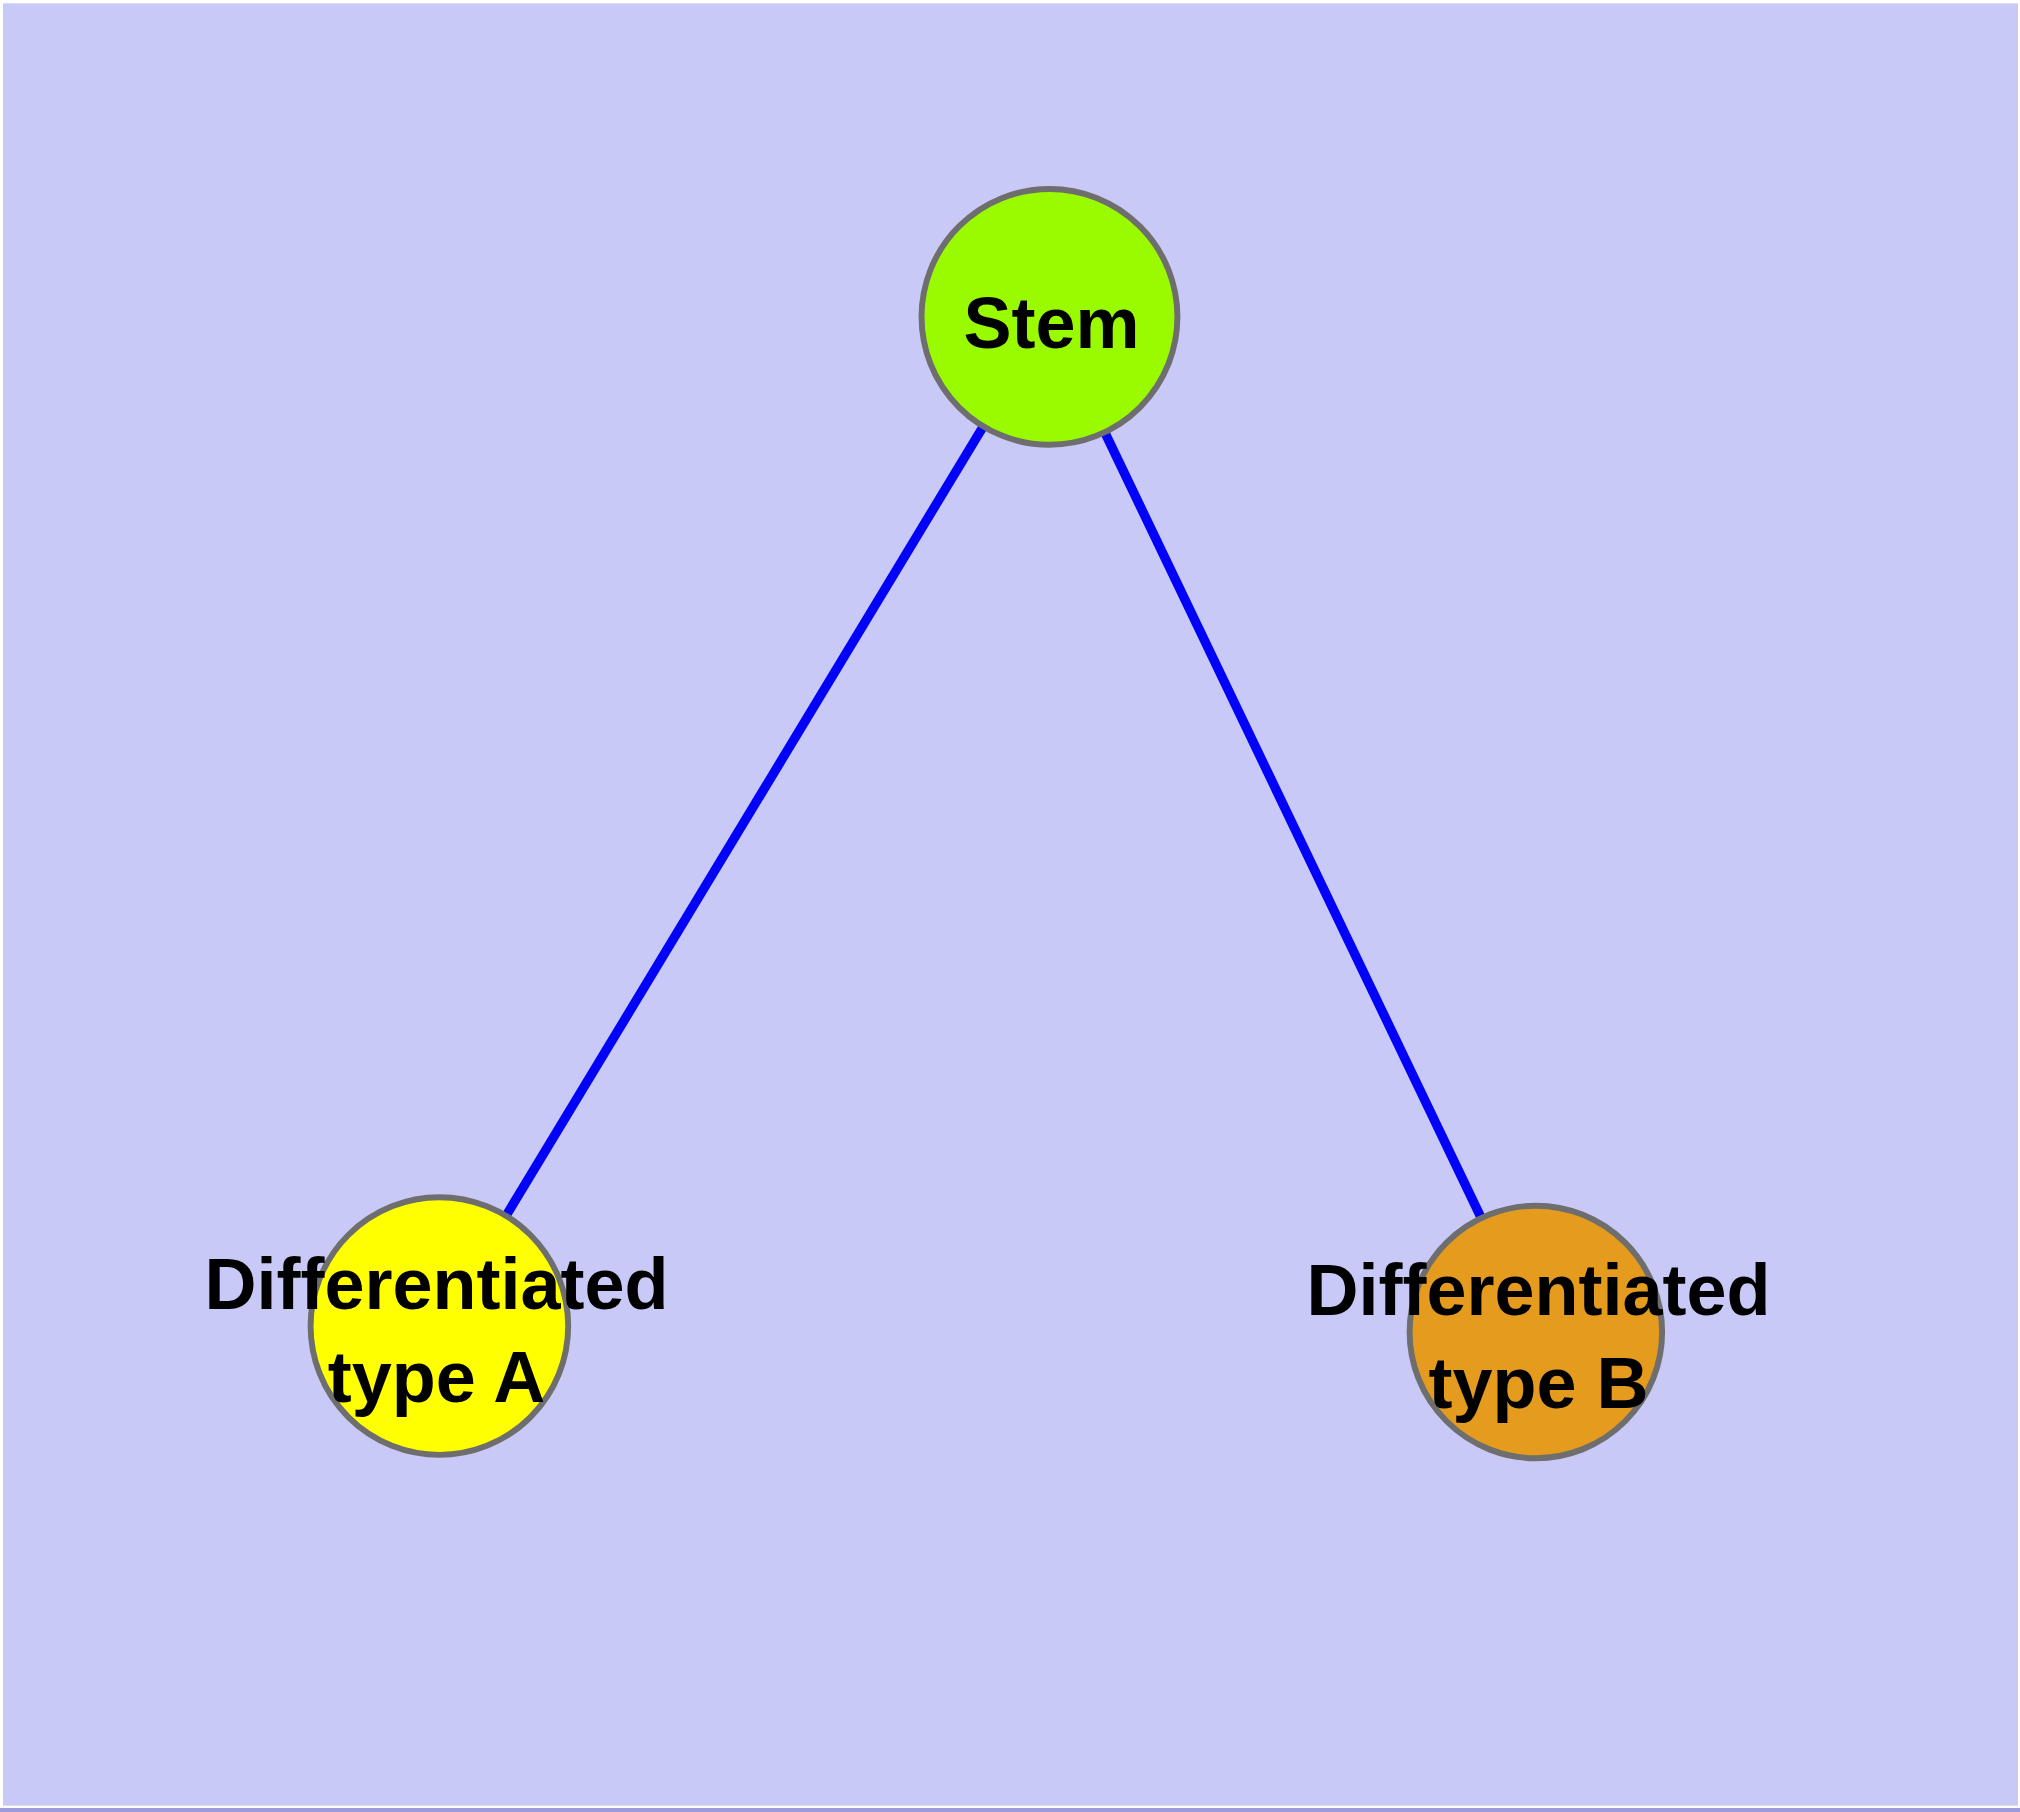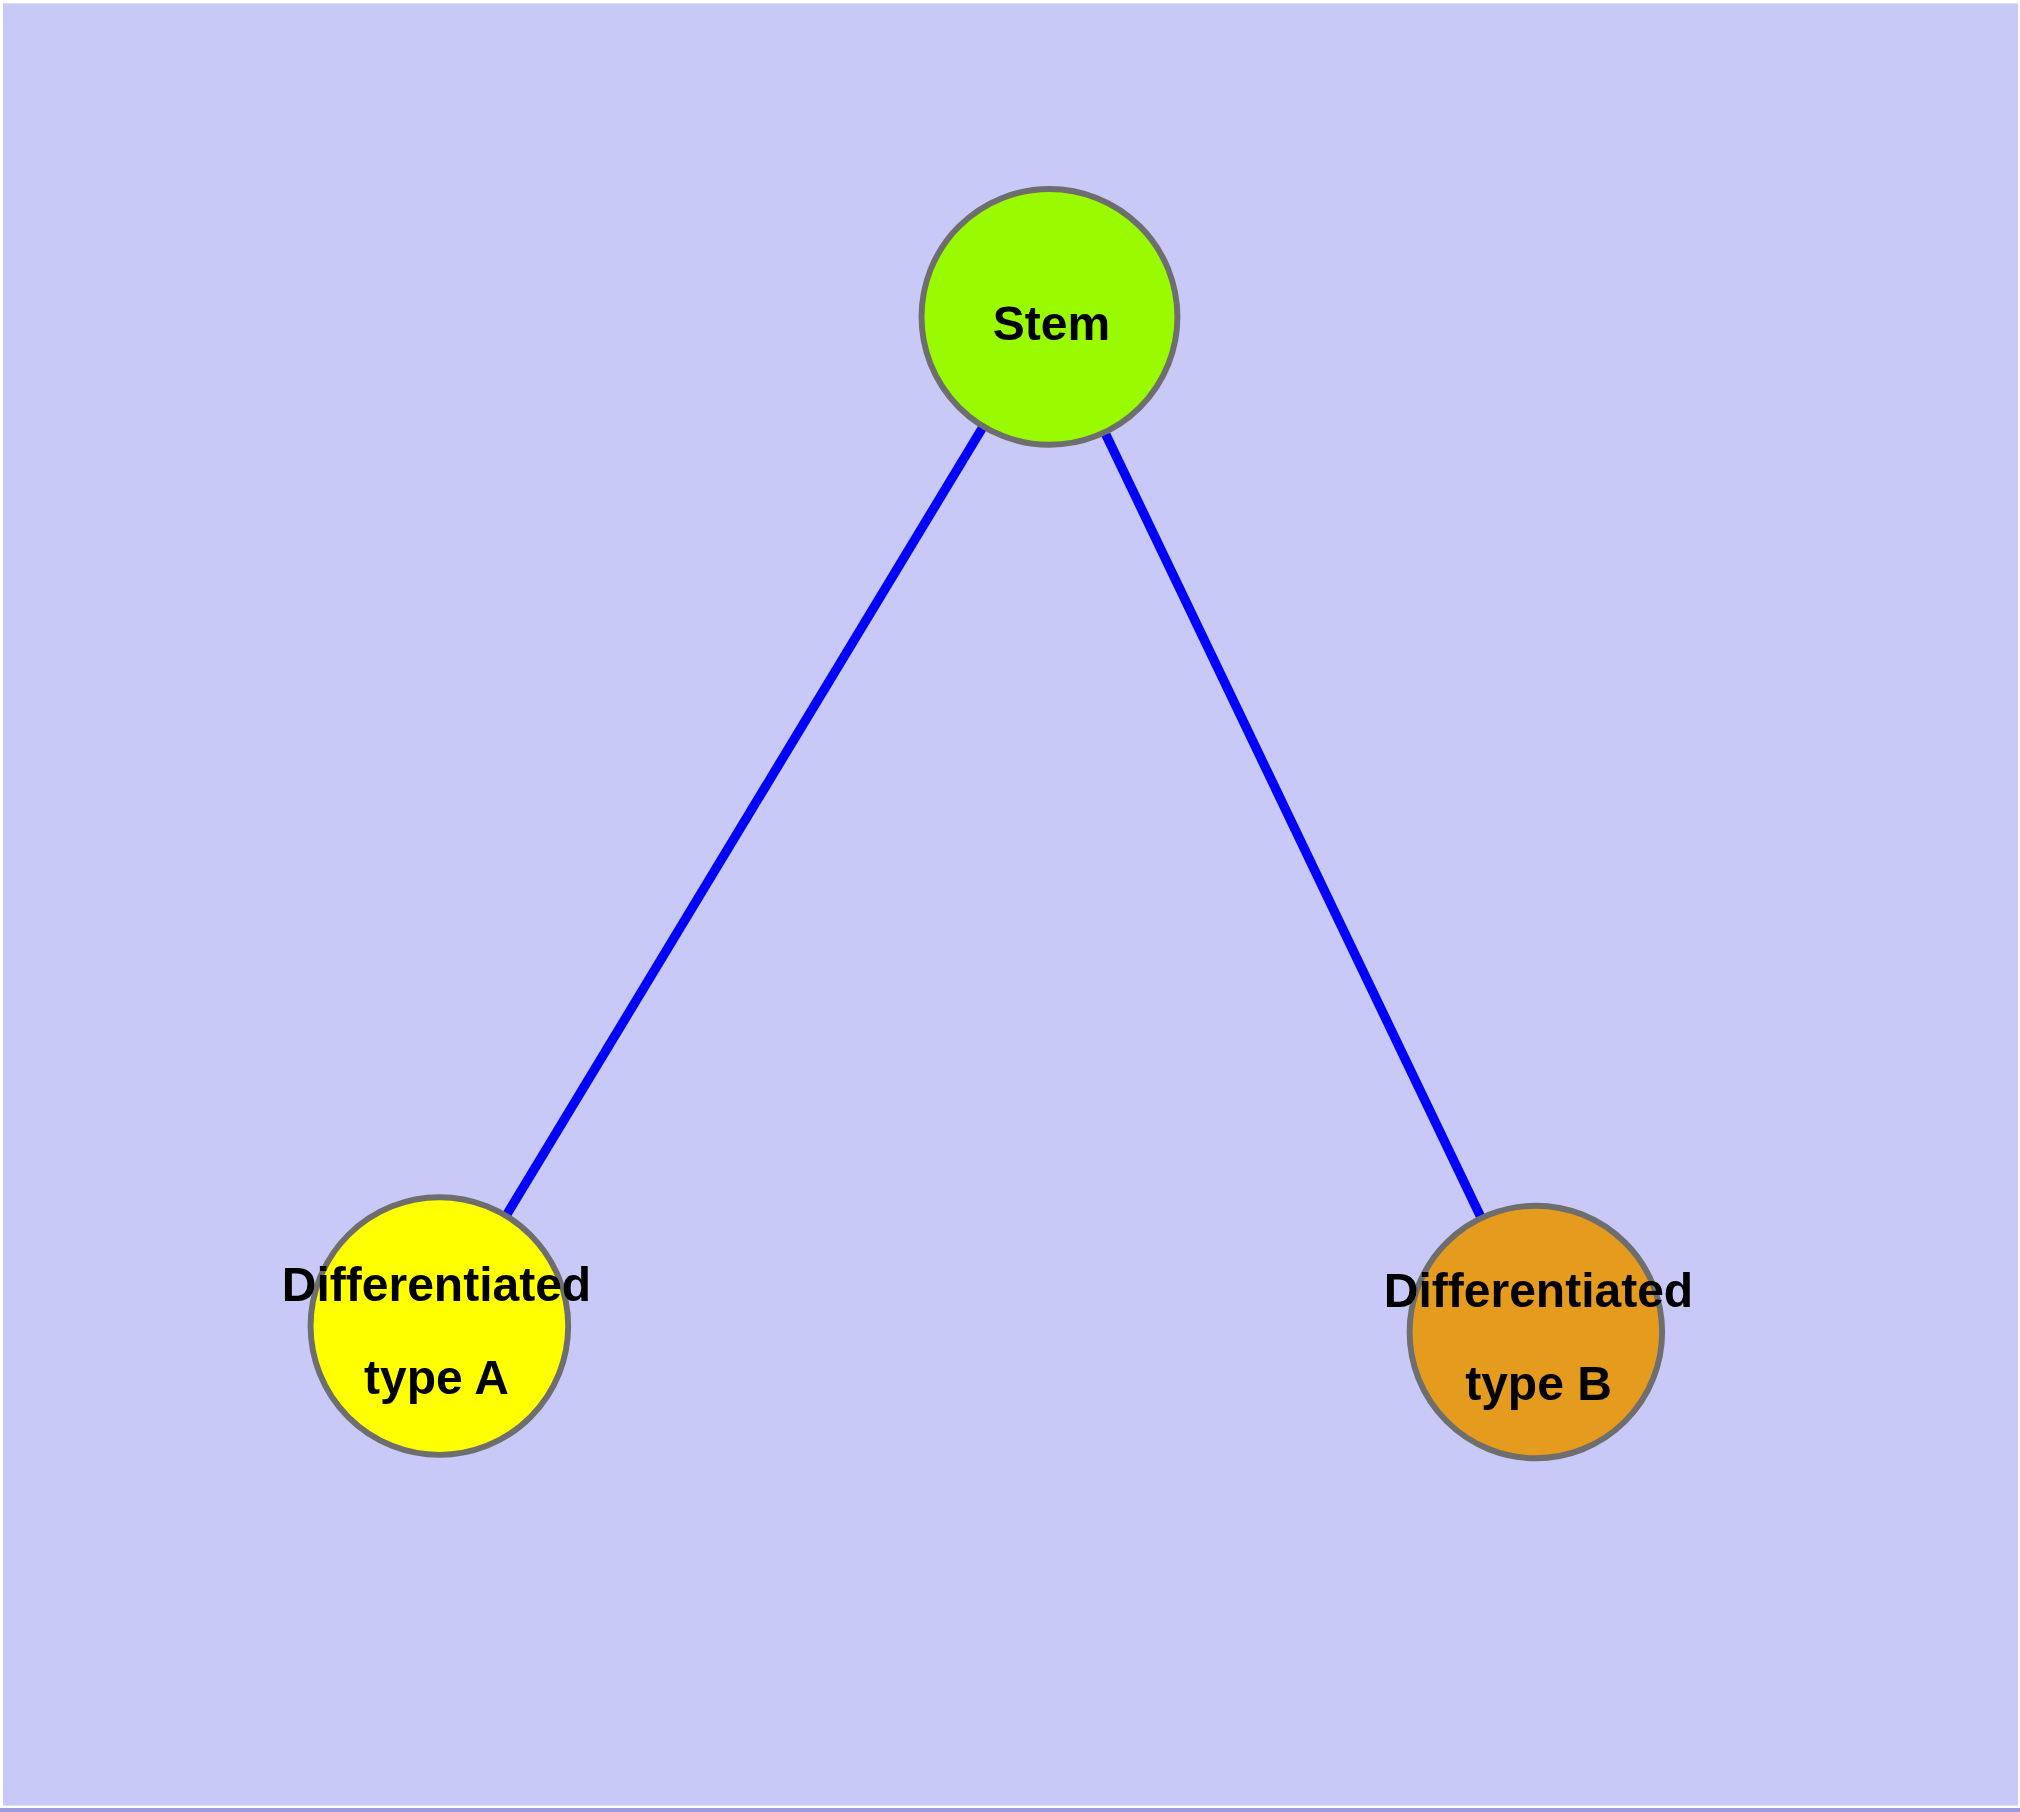--- a/index.html
+++ b/index.html
@@ -34,21 +34,21 @@
     bottom: 0;
     width: 2021px;
     height: 4.2px;
     background: #9c9cdc;
   }
   .node-label {
     position: absolute;
     transform: translate(-50%, -50%);
     color: #000000;
     font-weight: bold;
-    font-size: 48px;
+    font-size: 72px;
     line-height: 93px;
     white-space: pre-line;
     text-align: center;
     pointer-events: none;
   }
   .label-stem   { left: 1049px; top: 320px;  }
   .label-type-a { left: 434px;  top: 1328px; }
   .label-type-b { left: 1536px; top: 1334px; }
 </style>
 </head>

